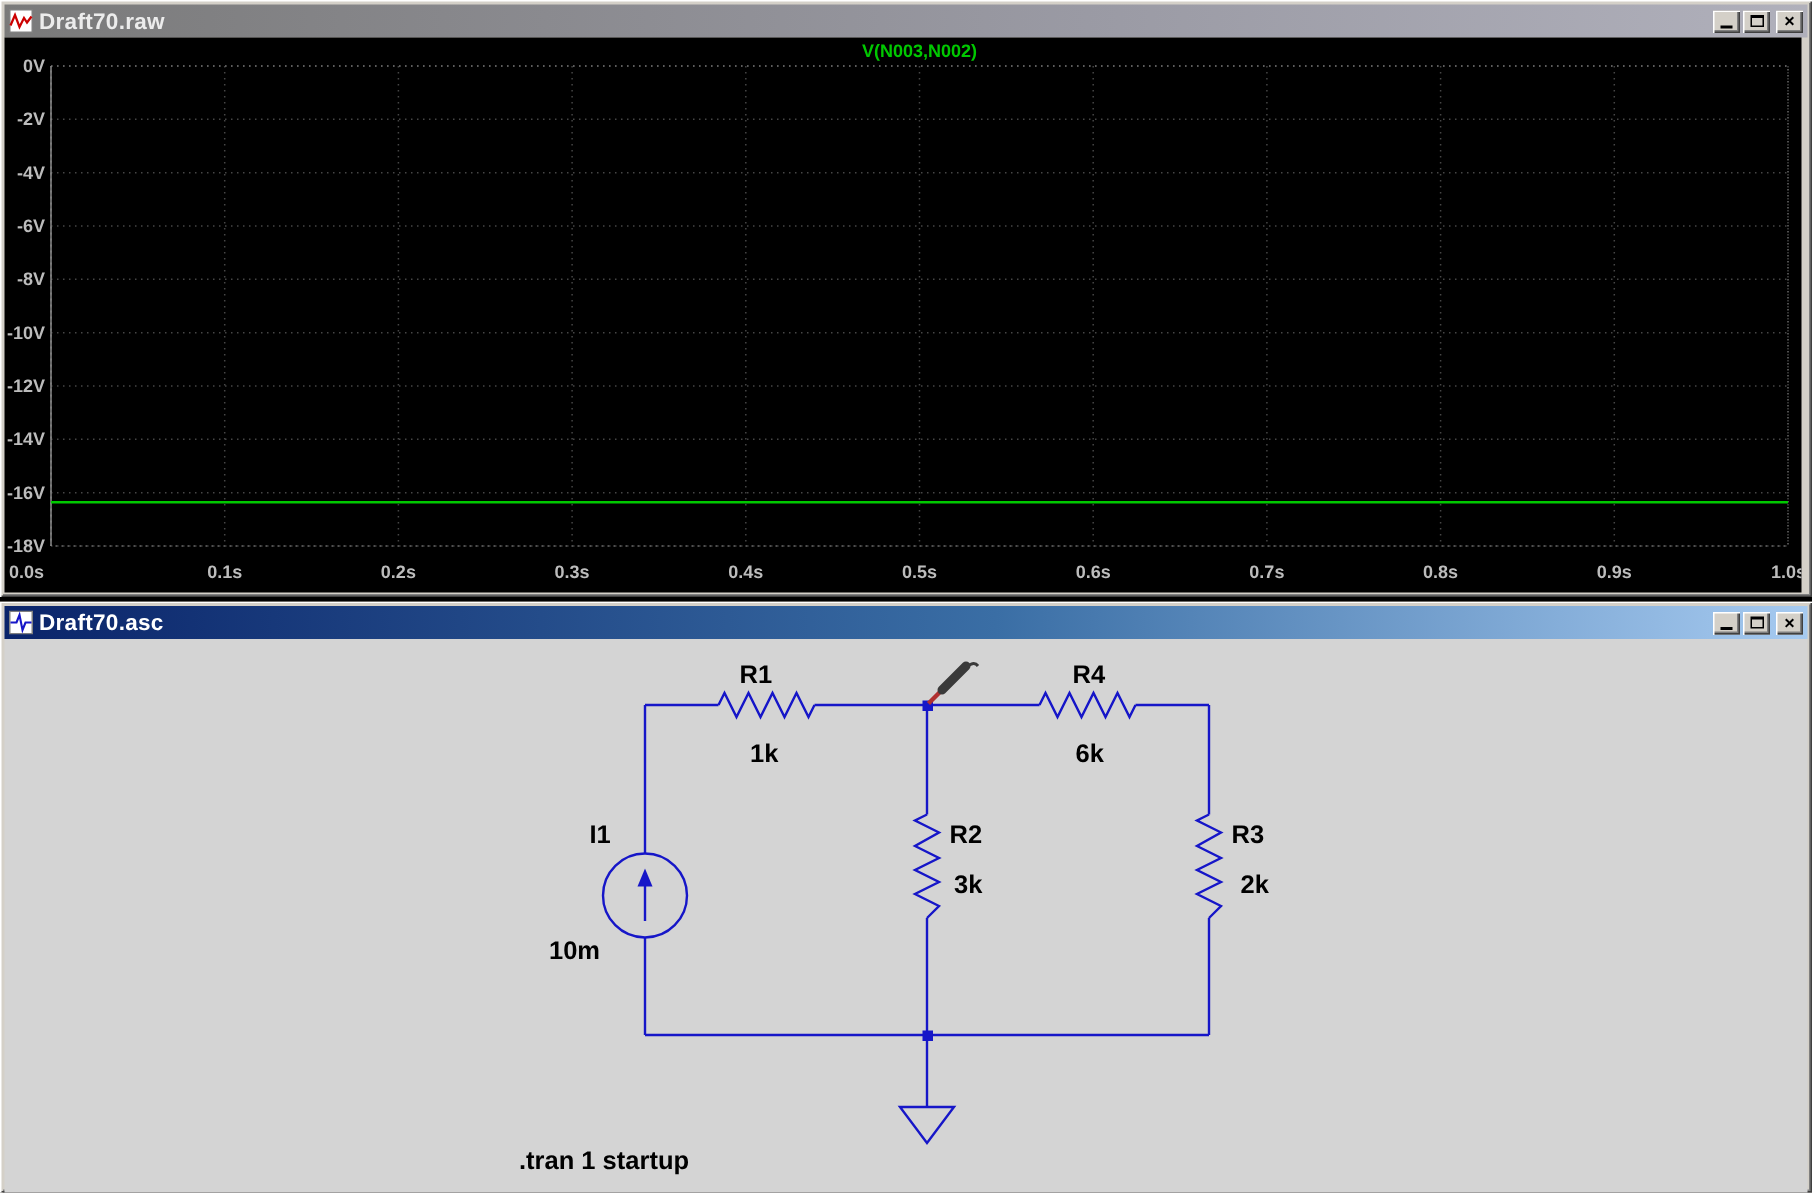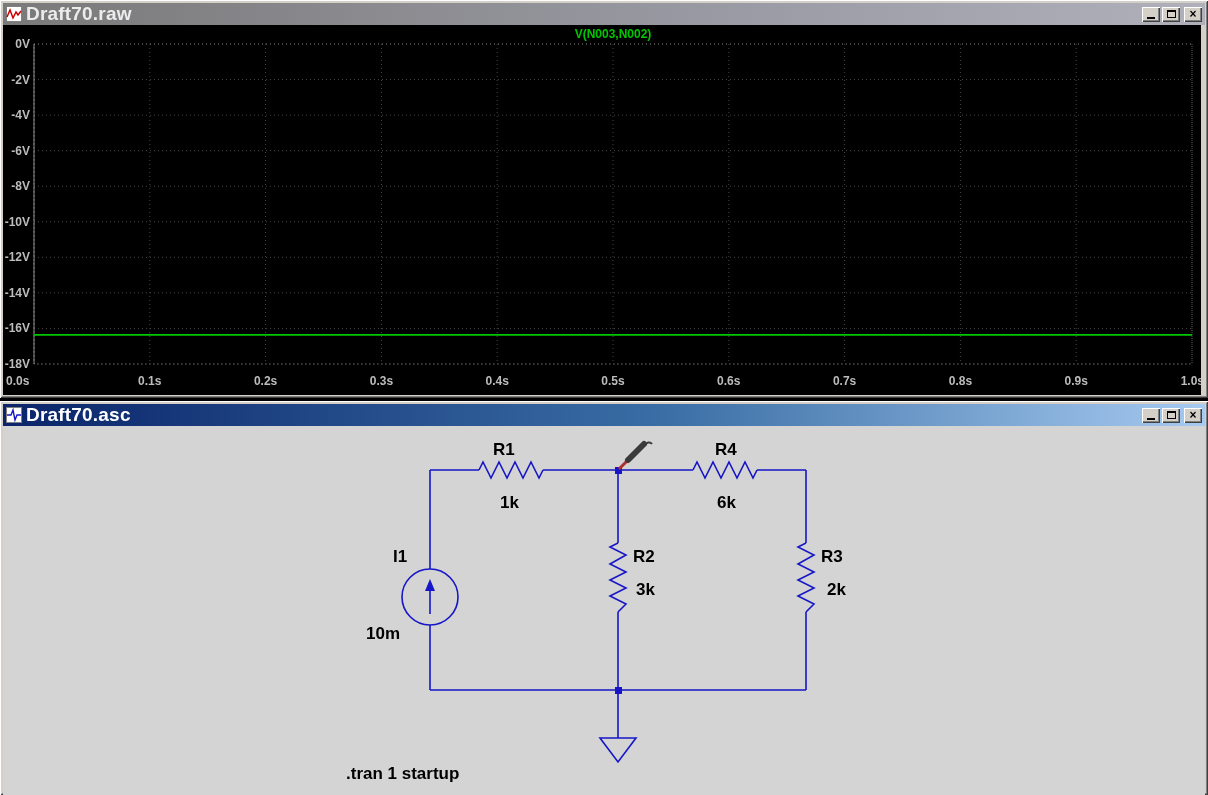--- a/index.html
+++ b/index.html
@@ -15,21 +15,21 @@
   }
   .window-top    { top:0;   height:398px; }
   .window-bottom { top:401px; height:394px; }
 
   .titlebar {
     height:22px; display:flex; align-items:center; gap:4px; padding:0 3px;
     user-select:none;
   }
   .titlebar.inactive { background:linear-gradient(90deg,#7a7a7a,#9a9aa4 60%,#b0b0bb); color:#ececec; }
   .titlebar.active   { background:linear-gradient(90deg,#0a246a,#3a6ea5 55%,#a6caf0); color:#ffffff; }
-  .title-text { font-size:19px; font-weight:bold; flex:1; white-space:nowrap; letter-spacing:0.2px; }
+  .title-text { font-size:15px; font-weight:bold; flex:1; white-space:nowrap; letter-spacing:0.2px; }
   .win-icon { width:16px; height:16px; display:block; flex:0 0 auto; }
 
   .tb-buttons { display:flex; gap:2px; margin-left:auto; }
   .tb-btn {
     width:18px; height:15px; background:#d4d0c8; position:relative;
     display:flex; align-items:center; justify-content:center;
     box-shadow: inset 1px 1px 0 #ffffff, inset -1px -1px 0 #404040, inset -2px -2px 0 #808080;
     color:#000; cursor:default;
   }
   .tb-btn.close { margin-left:2px; }

